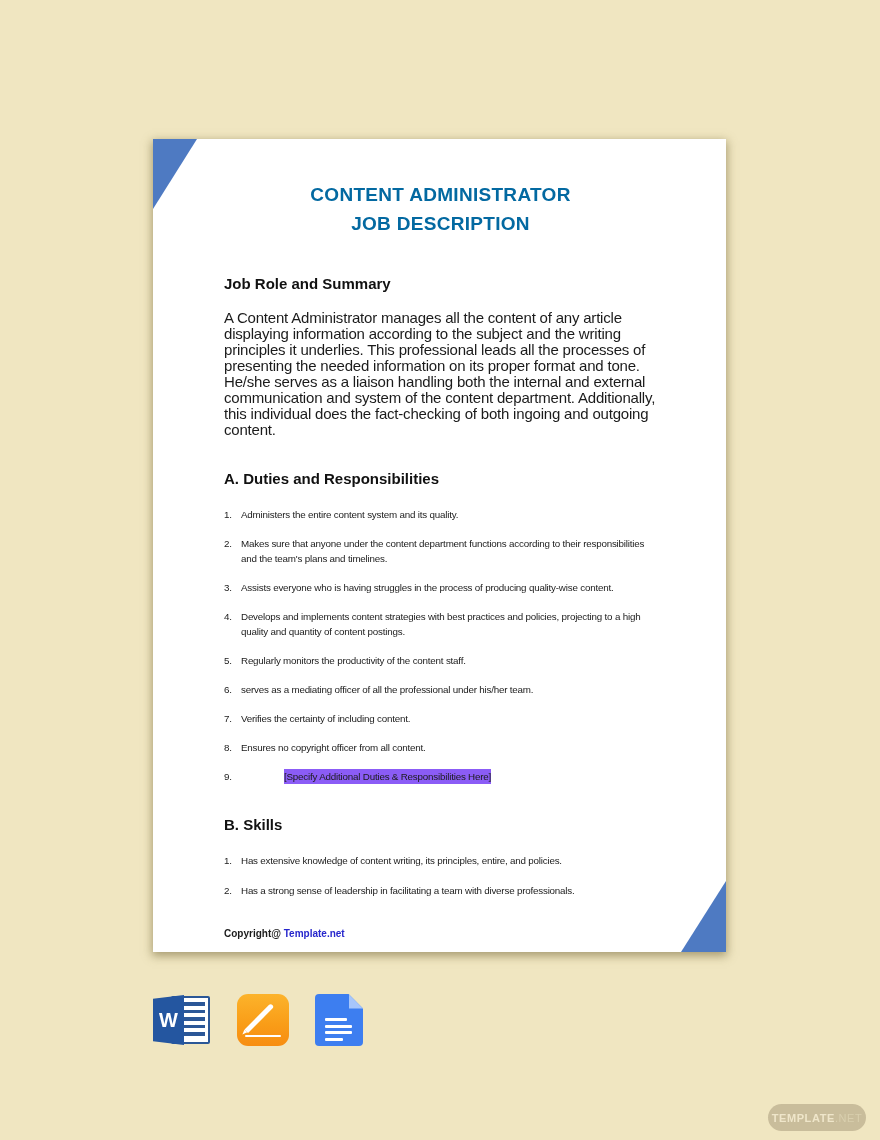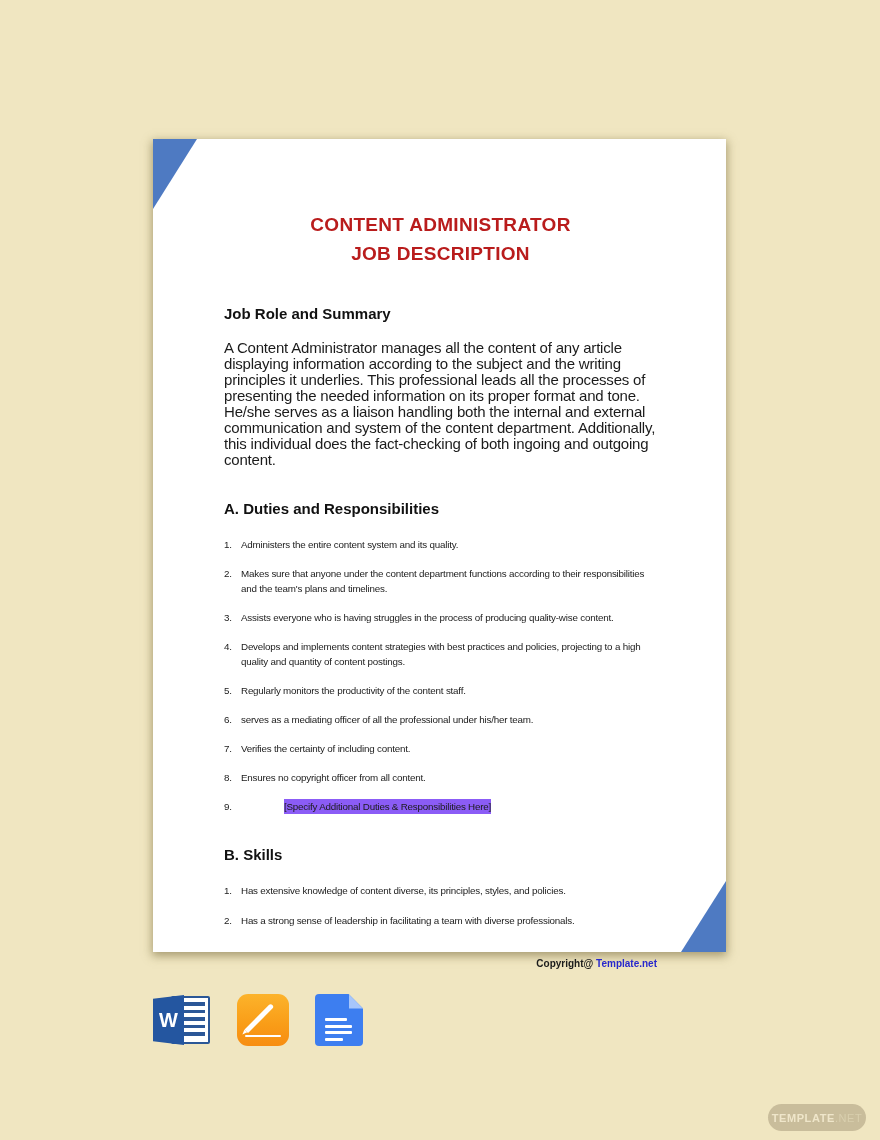--- a/index.html
+++ b/index.html
@@ -26,23 +26,23 @@
   .corner.br{
     right:0;bottom:0;width:45px;height:71px;
     background:#4e7ac2;
     clip-path:polygon(100% 0,100% 100%,0 100%);
   }
   .content{
     padding:0 69px 0 71px;
     color:#1b1b1b;
   }
   .title{
-    margin-top:71px;
+    margin-top:41px;
     text-align:center;
-    color:#b91c1c;
+    color:#0369a1;
     font-size:19px;
     font-weight:bold;
     line-height:29px;
     letter-spacing:.3px;
   }
   .sec-head{
     font-size:15px;
     font-weight:bold;
     line-height:13px;
     color:#111;
@@ -68,21 +68,20 @@
   .li .txt{flex:1;}
   .txt.hl{
     flex:0 1 auto;
     background:#8b5cf6;
     font-weight:normal;
     margin-left:43px;
   }
   .skills-list .li{margin-bottom:15px;}
   .copyright{
     margin-top:30px;
-    text-align:right;
     font-size:10px;
     font-weight:bold;
   }
   .copyright .link{color:#2727cc;cursor:pointer;}
   
   .icons-row{position:absolute;left:153px;top:994px;height:52px;}
   .app-icon{position:absolute;top:0;cursor:pointer;}
   
   .word{left:0;width:58px;height:52px;}
   .w-page{
@@ -216,21 +215,21 @@
           <span class="txt hl">[Specify Additional Duties &amp; Responsibilities Here]</span>
         </div>
       </div>
 
     <div class="sec-head skills-head">B. Skills</div>
 
     <div class="num-list skills-list">
 
         <div class="li">
           <span class="num">1.</span>
-          <span class="txt">Has extensive knowledge of content diverse, its principles, styles, and policies.</span>
+          <span class="txt">Has extensive knowledge of content writing, its principles, entire, and policies.</span>
         </div>
 
         <div class="li">
           <span class="num">2.</span>
           <span class="txt">Has a strong sense of leadership in facilitating a team with diverse professionals.</span>
         </div>
       </div>
 
     <div class="copyright">
       <span>Copyright@ </span><span class="link">Template.net</span>

